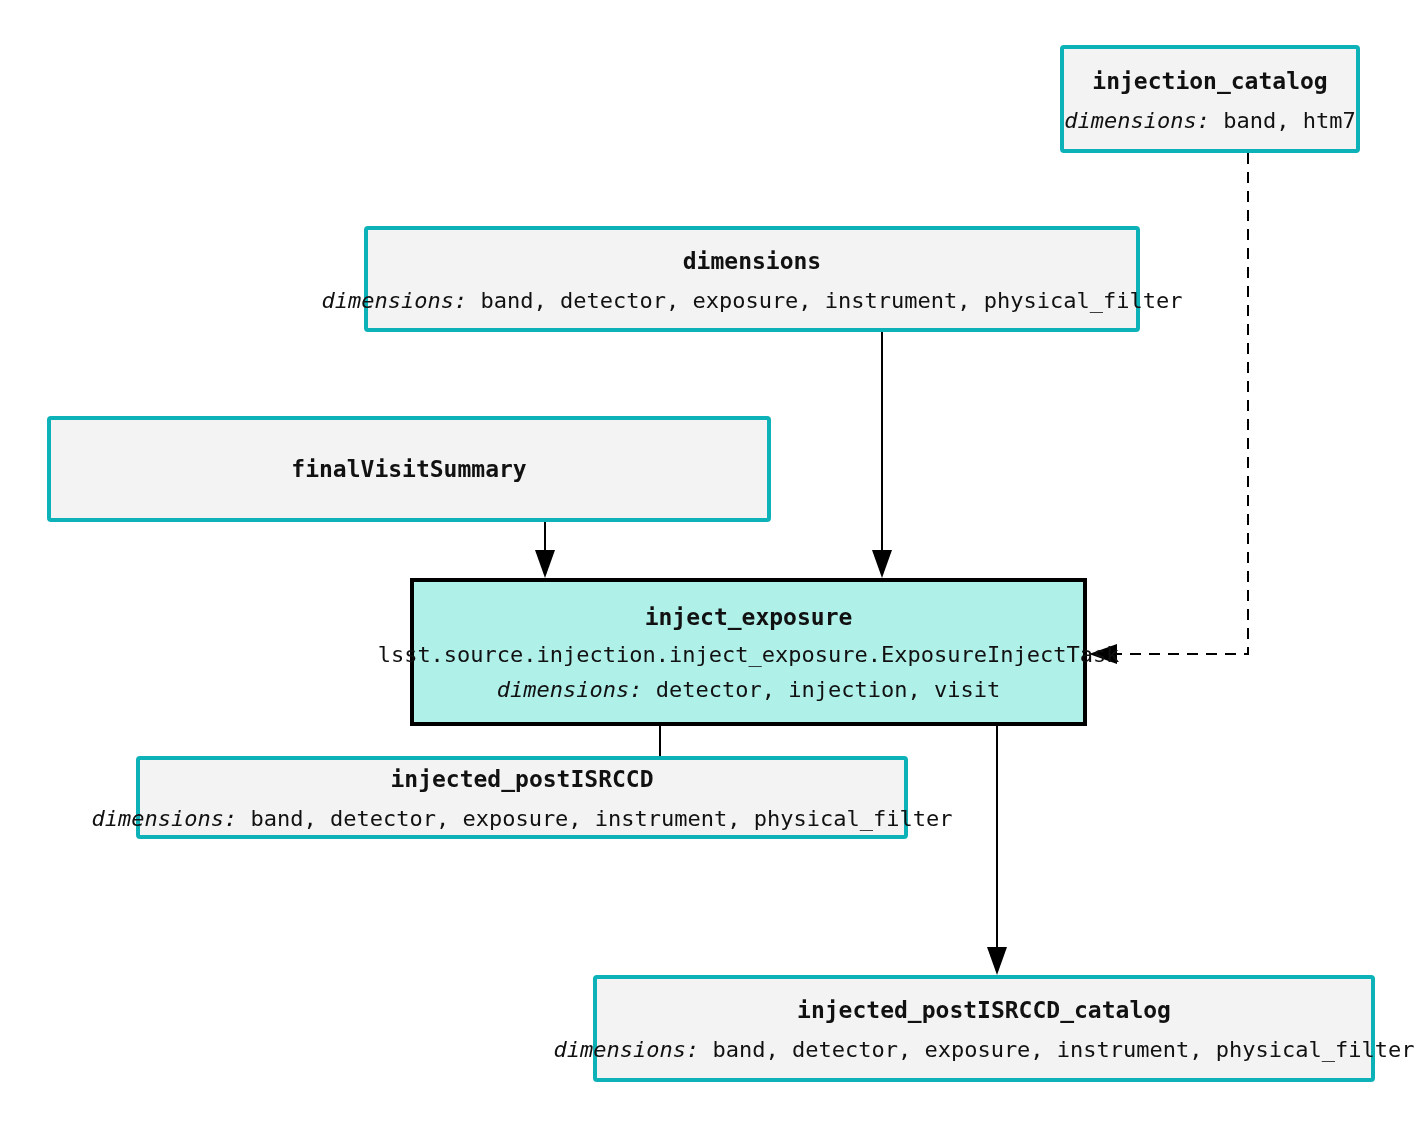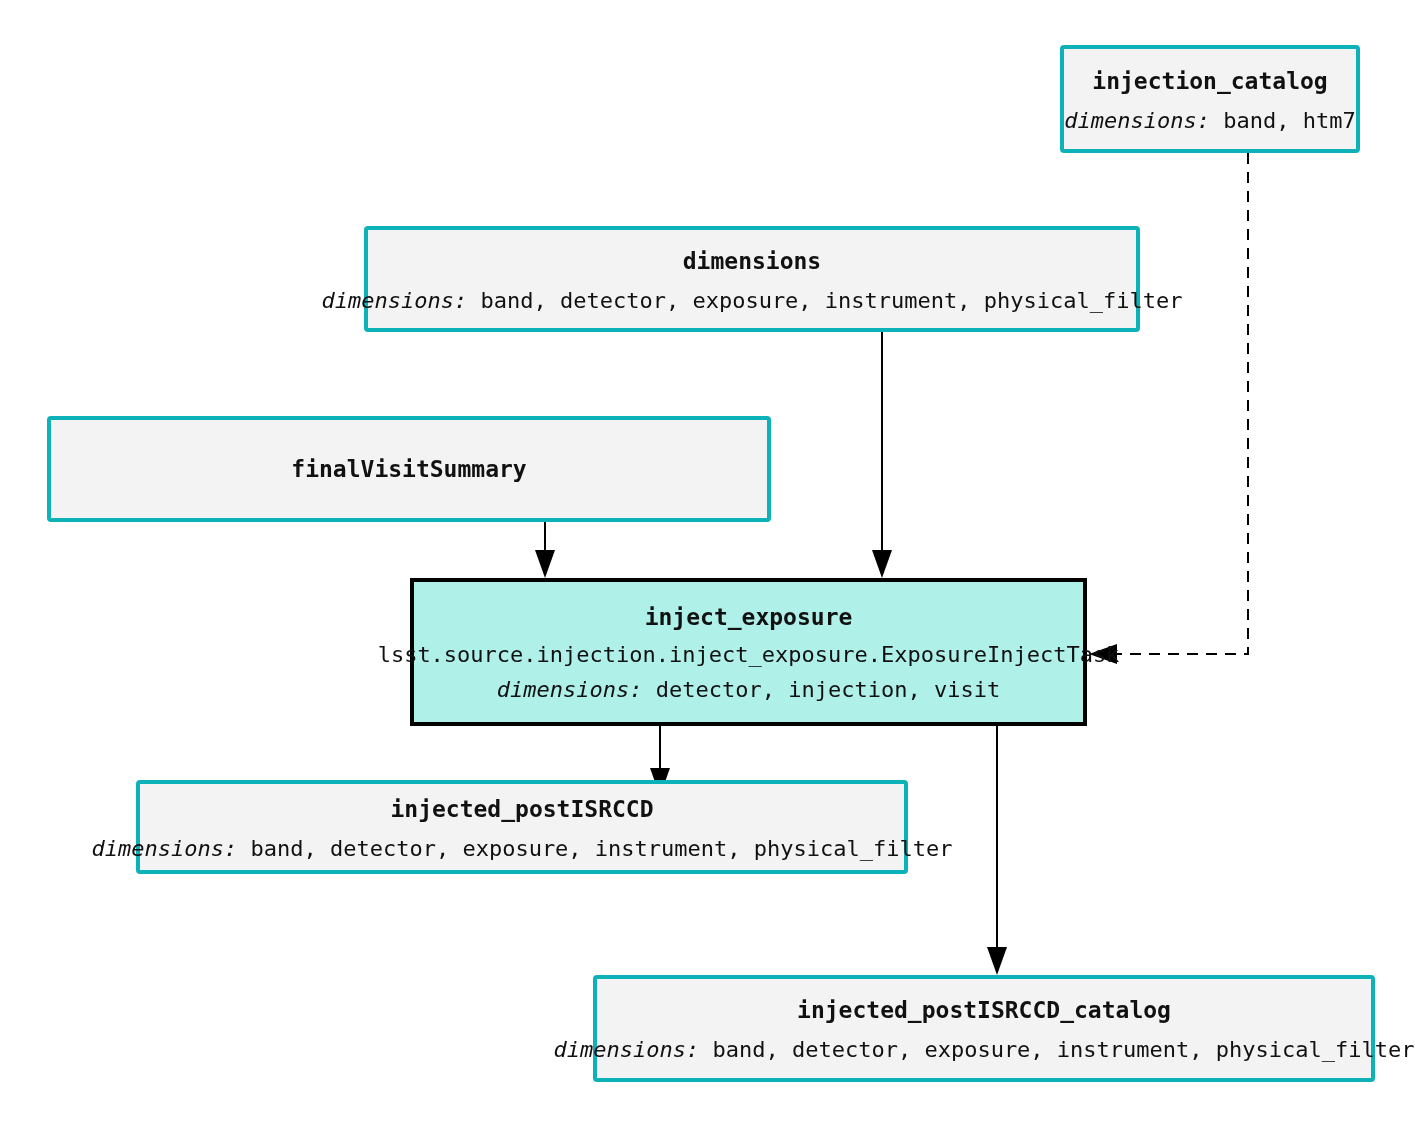--- a/index.html
+++ b/index.html
@@ -72,21 +72,21 @@
   }
   .dims-label {
     font-style: italic;
   }
 
   
   #node-injection-catalog            { left: 1060px; top: 45px;  width: 300px; height: 108px; }
   #node-postisrccd                   { left: 364px;  top: 226px; width: 776px; height: 106px; }
   #node-finalvisitsummary            { left: 47px;   top: 404px; width: 724px; height: 106px; margin-top: 12px; }
   #node-inject-exposure              { left: 410px;  top: 578px; width: 677px; height: 148px; }
-  #node-injected-postisrccd          { left: 136px;  top: 780px; width: 772px; height: 94px; }
+  #node-injected-postisrccd          { left: 136px;  top: 756px; width: 772px; height: 83px; }
   #node-injected-postisrccd-catalog  { left: 593px;  top: 975px; width: 782px; height: 107px; }
 </style>
 </head>
 <body>
 
 <div class="canvas">
 
   <svg class="edges-layer" viewBox="0 0 1415 1130" xmlns="http://www.w3.org/2000/svg">
 
     <g>

